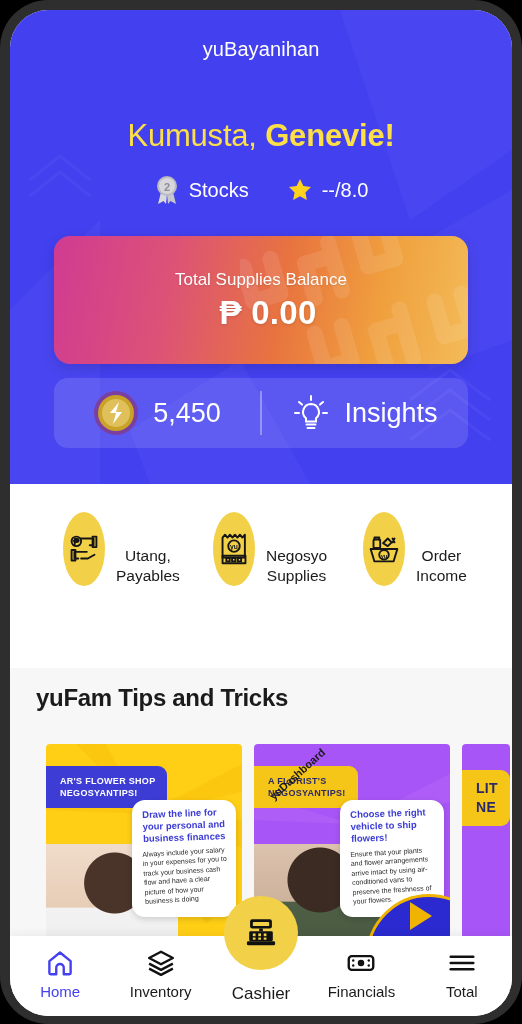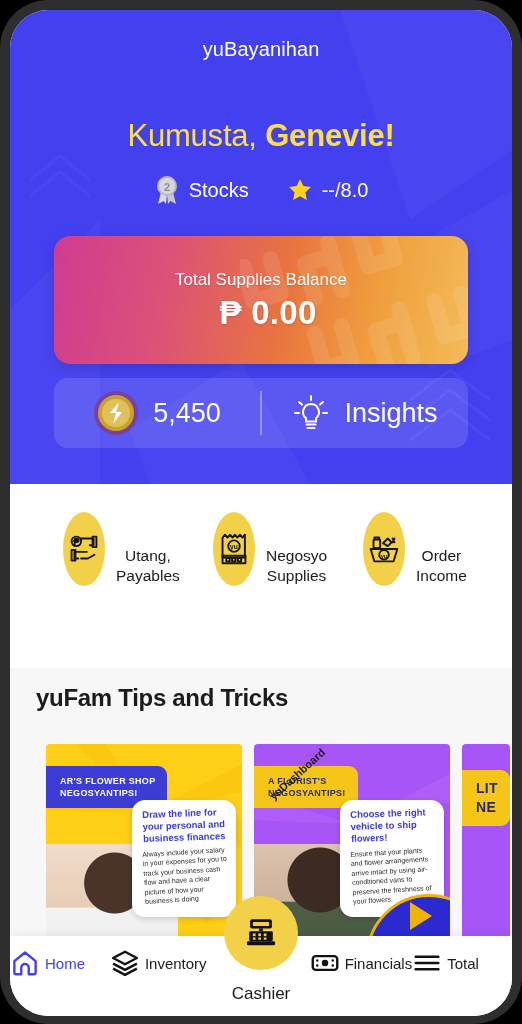--- a/index.html
+++ b/index.html
@@ -164,21 +164,21 @@
   }
 
   
   .navbar{
     position:absolute; left:0; bottom:0; width:502px; height:80px;
     background:#fff; display:flex; align-items:flex-start;
     border-bottom-left-radius:38px; border-bottom-right-radius:38px;
     box-shadow:0 -2px 10px rgba(0,0,0,.06);
   }
   .nav-item{
-    flex:1; display:flex; align-items:center;
+    flex:1; display:flex; flex-direction:column; align-items:center;
     gap:5px; padding-top:12px;
   }
   .nav-label{ font-size:15px; color:#1b1b1b; }
   .nav-item.active .nav-label{ color:#4340f0; }
   .fab{
     position:absolute; left:50%; transform:translateX(-50%); bottom:46px;
     width:74px; height:74px; border-radius:50%; background:#f2d148;
     display:flex; align-items:center; justify-content:center; z-index:5;
   }
   .fab-spacer{ flex:1; }

